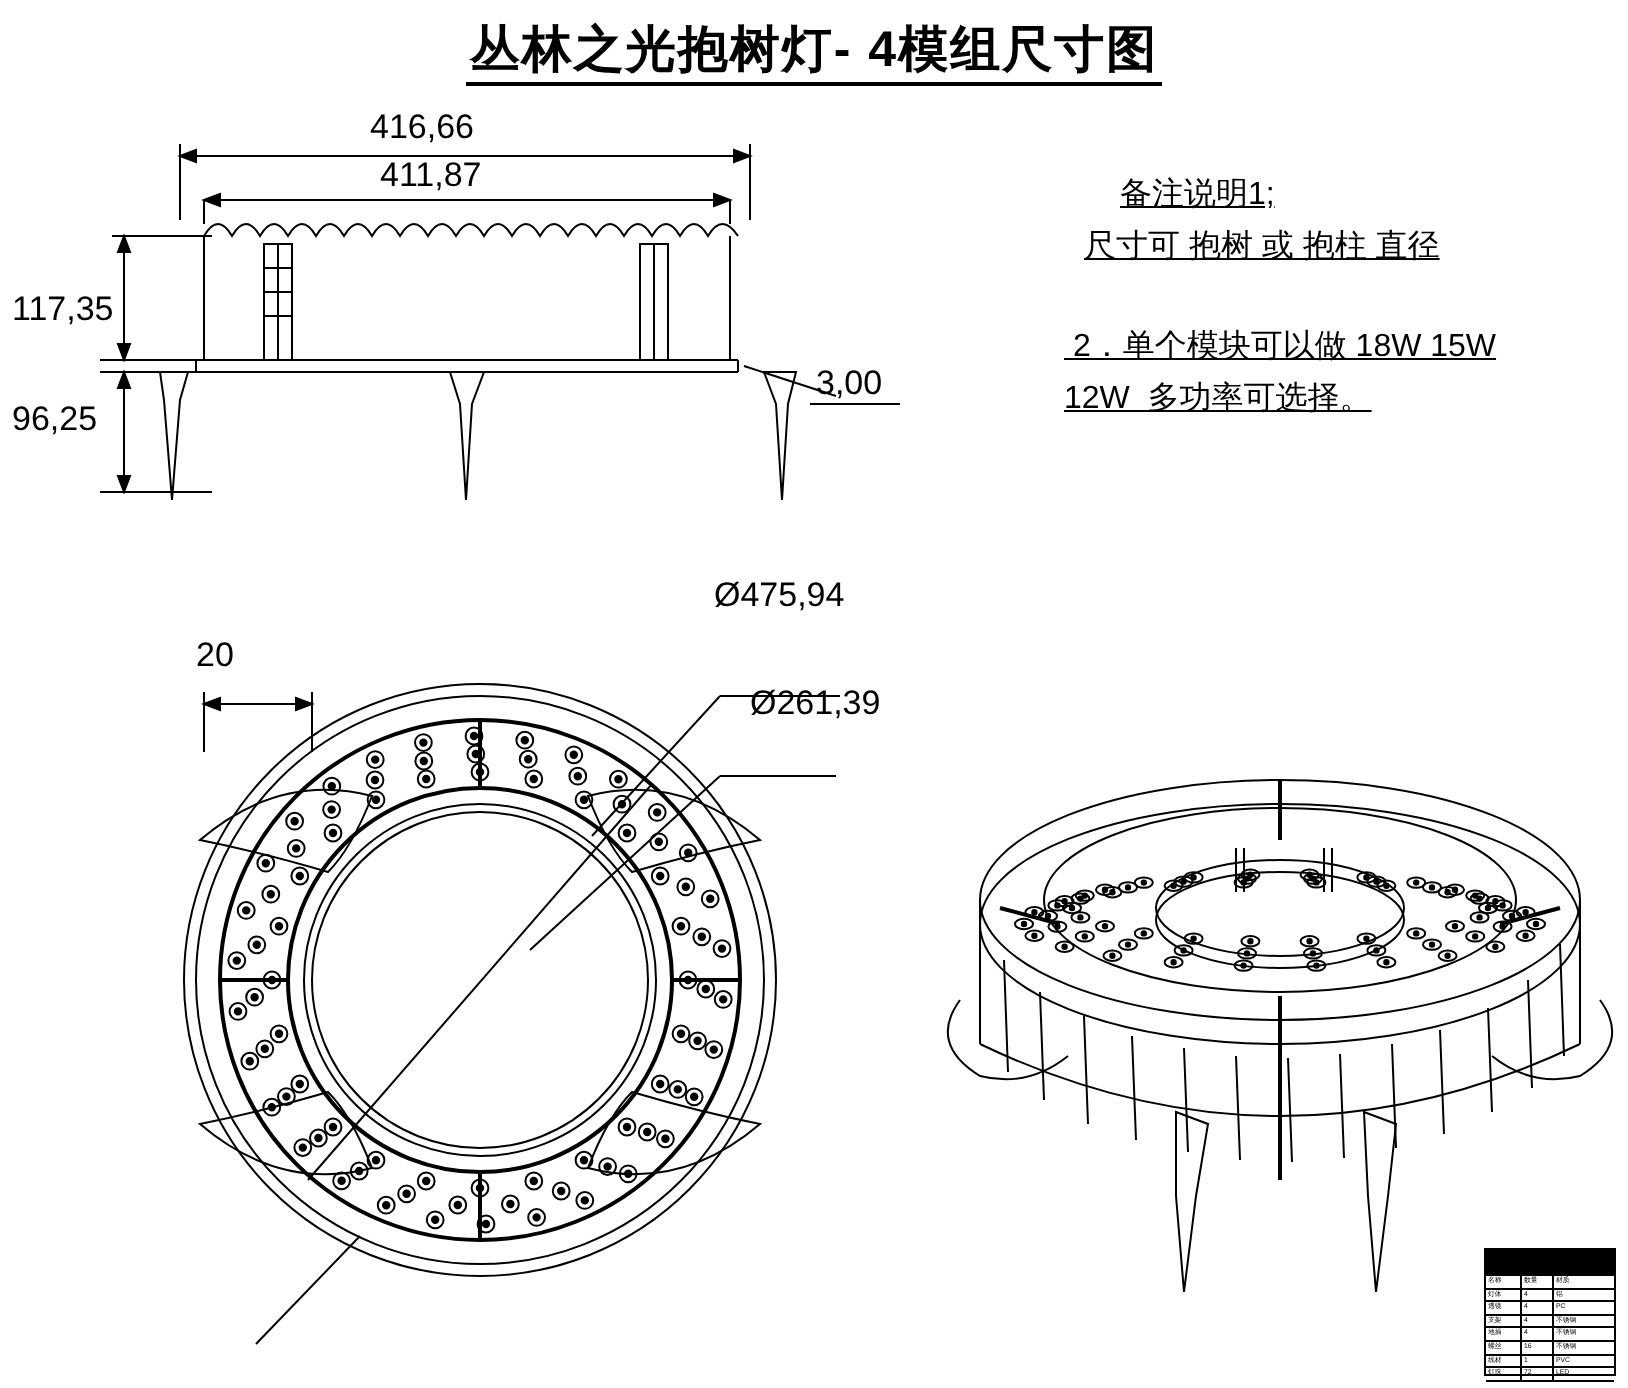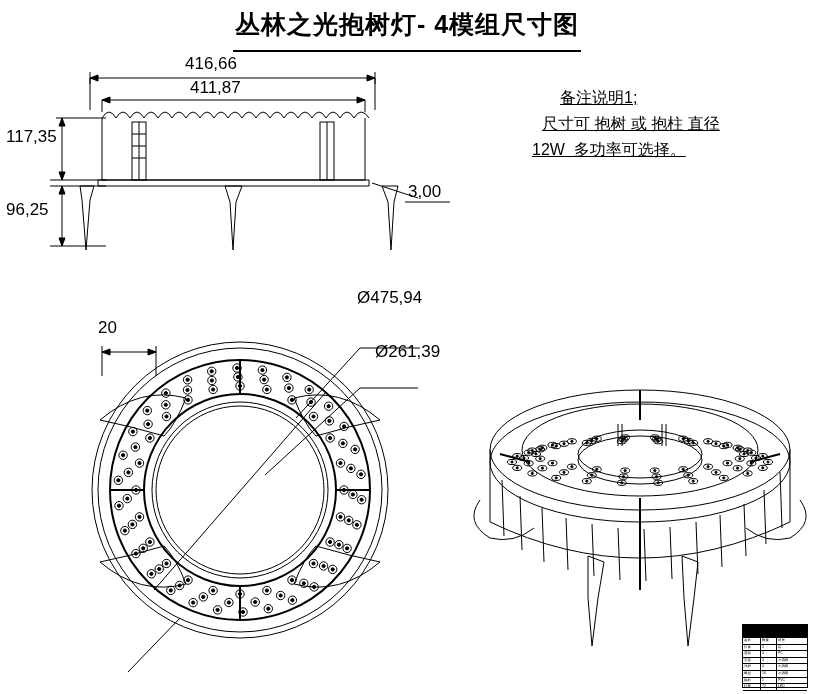--- a/index.html
+++ b/index.html
@@ -7,21 +7,21 @@
     width:814px;height:694px;background:#ffffff;
     font-family:"Liberation Sans","DejaVu Sans",sans-serif;
     color:#000;overflow:hidden;position:relative;
   }
   .root{position:absolute;left:0;top:0;width:814px;height:694px;}
   .abs{position:absolute;}
   .title{
     left:0;top:8px;width:814px;text-align:center;
     font-size:25px;font-weight:bold;letter-spacing:1px;
   }
-  .title span{border-bottom:2px solid #000;padding:0 2px 12px 2px;}
+  .title span{border-bottom:2px solid #000;padding:0 2px 2px 2px;}
   .dim{font-size:17px;font-family:"Liberation Sans",sans-serif;}
   .note{font-size:16px;line-height:26px;white-space:pre;text-decoration:underline;}
   .scale{font-size:21px;font-weight:bold;}
   svg{display:block;}
   .tbl{
     position:absolute;right:6px;bottom:6px;
     width:64px;height:62px;border:1px solid #000;
     font-size:3.4px;line-height:4.6px;background:#fff;
   }
   .tbl .hdr{height:12px;border-bottom:1px solid #000;background:#000;}
@@ -97,28 +97,29 @@
         <line x1="30" y1="136" x2="86" y2="136"></line>
         <line x1="30" y1="196" x2="86" y2="196"></line>
 
         <line x1="352" y1="133" x2="398" y2="148"></line>
         <line x1="385" y1="152" x2="430" y2="152"></line>
       </g>
     </svg>
 
     <div class="abs dim" style="left:165px;top:4px;">416,66</div>
     <div class="abs dim" style="left:170px;top:28px;">411,87</div>
-    <div class="abs dim" style="left:-14px;top:77px;text-align:center;">117,35</div>
+    <div class="abs dim" style="left:-14px;top:95px;text-align:center;">117,35</div>
     <div class="abs dim" style="left:-14px;top:150px;">96,25</div>
     <div class="abs dim" style="left:388px;top:132px;text-align:right;">3,00</div>
   </div>
 
   <div class="abs" style="left:560px;top:85px;width:250px;">
     <div class="note">备注说明1;</div>
     <div class="note" style="margin-left:-18px;">尺寸可 抱树 或 抱柱 直径</div>
+    <div class="note" style="margin-top:24px;margin-left:-28px;"> 2．单个模块可以做 18W 15W</div>
     <div class="note" style="margin-left:-28px;">12W  多功率可选择。</div>
   </div>
 
   <div class="abs" style="left:60px;top:300px;width:360px;height:380px;">
     <svg width="360" height="380" viewBox="0 0 360 380">
       <g stroke="#000" fill="none" stroke-width="1">
 
         <circle cx="180" cy="190" r="148"></circle>
         <circle cx="180" cy="190" r="142"></circle>
 

